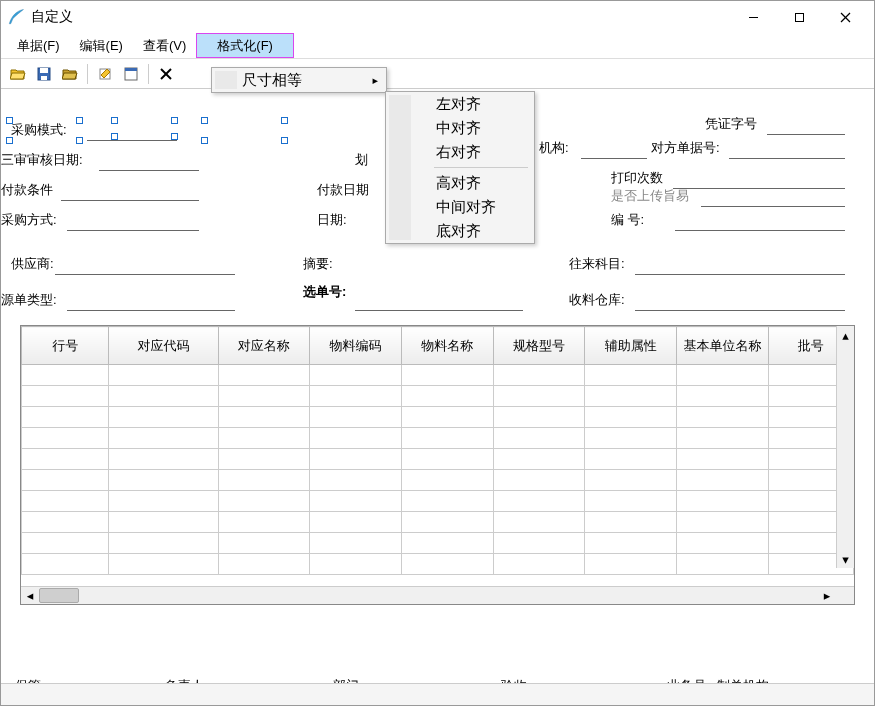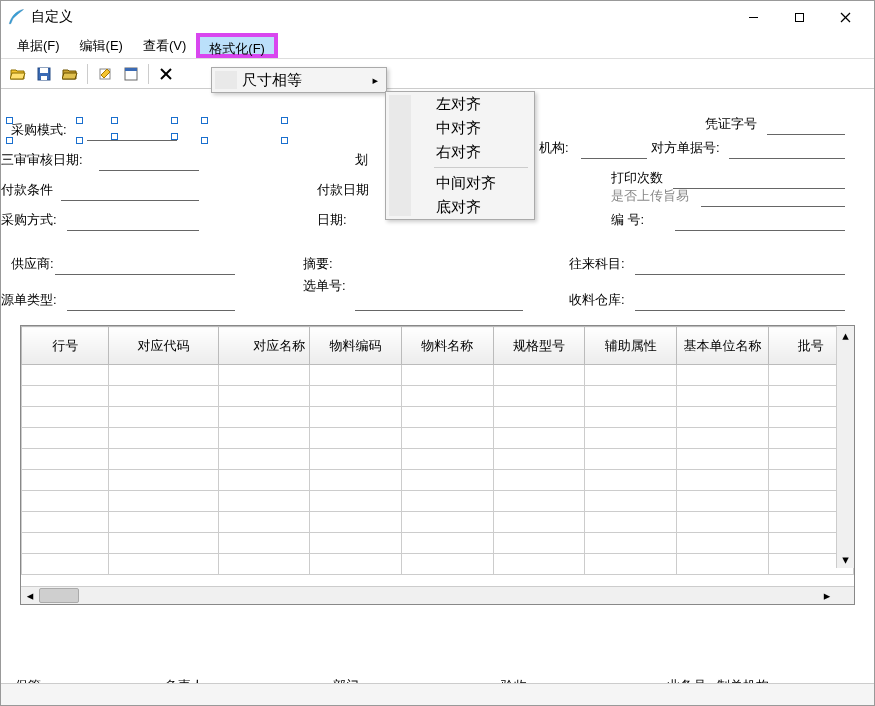--- a/index.html
+++ b/index.html
@@ -9,21 +9,21 @@
 .titlebar { height: 32px; display: flex; align-items: center; padding: 0 6px; }
 .titlebar .feather { width: 18px; height: 18px; margin-right: 6px; }
 .titlebar .title { flex: 0 0 auto; font-size: 14px; }
 .titlebar .spacer { flex: 1; }
 .winbtn { width: 46px; height: 30px; display: flex; align-items: center; justify-content: center; color: #222; }
 .winbtn svg { width: 11px; height: 11px; }
 
 
 .menubar { height: 26px; display: flex; border-bottom: 1px solid #ddd; padding-left: 6px; }
 .menubar .menuitem { padding: 4px 10px 3px; cursor: default; }
-.menubar .menuitem.active { background: #bbe0fa; border: 4px solid #d946ef; padding: 3px 9px 2px; }
+.menubar .menuitem.active { background: #bbe0fa; border: 1px solid #d946ef; padding: 3px 20px 2px; }
 
 
 .toolbar { height: 30px; display: flex; align-items: center; padding: 2px 6px; gap: 4px; border-bottom: 1px solid #ccc; }
 .tbtn { width: 22px; height: 22px; display: flex; align-items: center; justify-content: center; }
 .tsep { width: 1px; height: 20px; background: #ccc; margin: 0 2px; }
 
 
 .form-area { position: relative; height: 232px; padding: 8px 14px 0; }
 .lbl { position: absolute; white-space: nowrap; font-size: 13px; color: #000; }
 .ul { border-bottom: 1px solid #666; height: 18px; display: inline-block; position: absolute; }
@@ -178,48 +178,49 @@
   <span class="ul" style="left:674px; top:124px; width:170px;"></span>
 
   <span class="lbl" style="left:10px; top:166px;">供应商:</span>
   <span class="ul" style="left:54px; top:168px; width:180px;"></span>
   <span class="lbl" style="left:302px; top:166px;">摘要:</span>
   <span class="lbl" style="left:568px; top:166px;">往来科目:</span>
   <span class="ul" style="left:634px; top:168px; width:210px;"></span>
 
   <span class="lbl" style="left:0px; top:202px;">源单类型:</span>
   <span class="ul" style="left:66px; top:204px; width:168px;"></span>
-  <span class="lbl" style="left:302px; top:188px;">选单号:</span>
+  <span class="lbl" style="left:302px; top:194px;font-weight:bold;">选单号:</span>
   <span class="ul" style="left:354px; top:204px; width:168px;"></span>
   <span class="lbl" style="left:568px; top:202px;">收料仓库:</span>
   <span class="ul" style="left:634px; top:204px; width:210px;"></span>
 </div>
 
 <div class="dropdown" style="left:210px; top:66px; width:176px;">
   <div class="sidebar"></div>
   <div class="item haschild">尺寸相等</div>
 </div>
 <div class="dropdown" style="left:384px; top:90px; width:150px;padding-left:20px;">
   <div class="sidebar"></div>
   <div class="item">左对齐</div>
   <div class="item">中对齐</div>
   <div class="item">右对齐</div>
   <div class="sep"></div>
+  <div class="item">高对齐</div>
   <div class="item">中间对齐</div>
   <div class="item">底对齐</div>
 </div>
 
 <div class="grid-wrap">
   <div class="grid">
     <table>
       <thead>
         <tr>
           <th style="width:80px;">行号</th>
           <th style="width:100px;">对应代码</th>
-          <th style="width:84px;text-align:right;">对应名称</th>
+          <th style="width:84px;">对应名称</th>
           <th style="width:84px;">物料编码</th>
           <th style="width:84px;">物料名称</th>
           <th style="width:84px;">规格型号</th>
           <th style="width:84px;">辅助属性</th>
           <th style="width:84px;">基本单位名称</th>
           <th style="width:78px;">批号</th>
         </tr>
       </thead>
       <tbody>
         <tr>

